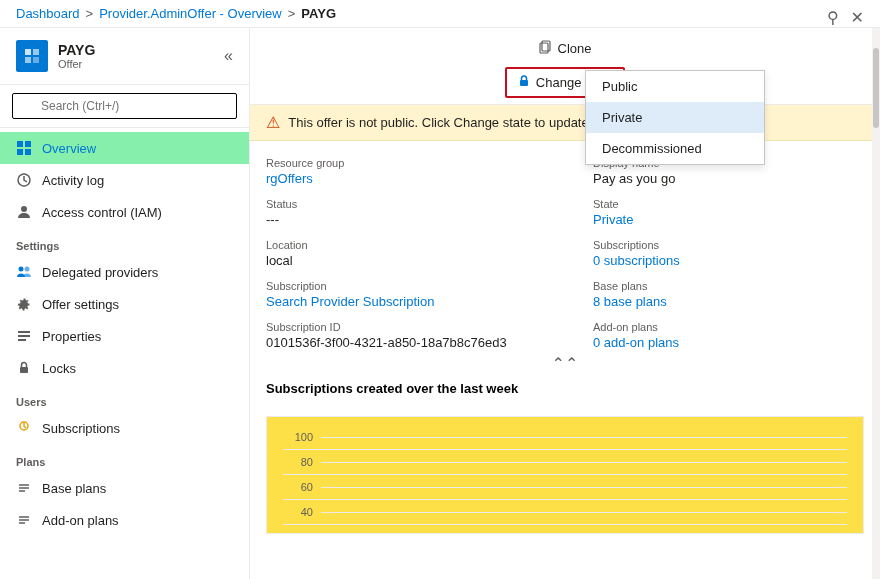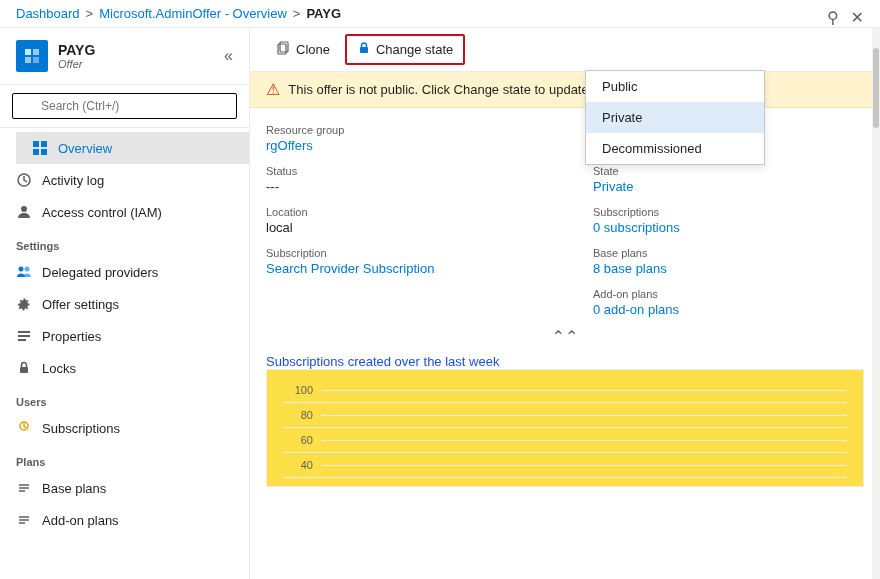--- a/index.html
+++ b/index.html
@@ -62,21 +62,21 @@
       background: #0078d4;
       border-radius: 2px;
       display: flex;
       align-items: center;
       justify-content: center;
       flex-shrink: 0;
     }
     .sidebar-logo svg { width: 20px; height: 20px; }
     .sidebar-header-text { display: flex; flex-direction: column; }
     .sidebar-title { font-size: 14px; font-weight: 600; color: #201f1e; }
-    .sidebar-subtitle { font-size: 11px; color: #605e5c; font-style: italic; }
+    .sidebar-subtitle { font-size: 11px; color: #605e5c; }
 
     .sidebar-search {
       padding: 8px 12px;
       border-bottom: 1px solid #edebe9;
     }
     .sidebar-search-input {
       width: 100%;
       padding: 5px 8px 5px 28px;
       border: 1px solid #000000;
       background: white;
@@ -104,21 +104,21 @@
     }
     .nav-item {
       display: flex;
       align-items: center;
       padding: 8px 16px;
       gap: 10px;
       cursor: pointer;
       color: #201f1e;
       font-size: 13px;
     }
-    .nav-item.active { background: #e5e5e5; color: #0078d4; margin-left: 16px; }
+    .nav-item.active { background: #86efac; color: #0078d4; }
     .nav-icon {
       width: 16px;
       height: 16px;
       display: flex;
       align-items: center;
       justify-content: center;
       flex-shrink: 0;
     }
     .section-label {
       padding: 12px 16px 4px 16px;
@@ -139,20 +139,21 @@
 
     
     .toolbar {
       display: flex;
       align-items: center;
       padding: 6px 16px;
       gap: 4px;
       border-bottom: 1px solid #edebe9;
       background: white;
       flex-shrink: 0;
+      flex-direction: column;
     }
     .toolbar-btn {
       display: flex;
       align-items: center;
       gap: 5px;
       padding: 5px 10px;
       border: 1px solid transparent;
       background: transparent;
       cursor: pointer;
       color: #201f1e;
@@ -192,36 +193,36 @@
       overflow-y: auto;
       padding: 16px;
       position: relative;
     }
 
     
     .info-grid {
       display: grid;
       grid-template-columns: 1fr 1fr;
       gap: 16px 56px;
-      margin-bottom: 10px;
+      margin-bottom: 4px;
     }
     .info-item { display: flex; flex-direction: column; gap: 2px; }
     .info-label { font-size: 11px; color: #605e5c; }
     .info-value { font-size: 13px; color: #201f1e; }
     .info-value.link { color: #0078d4; cursor: pointer; text-decoration: none; }
 
     
     .chart-section {
       margin-top: 8px;
     }
     .chart-title {
       font-size: 13px;
-      font-weight: 400;
-      color: #1d4ed8;
-      margin-bottom: 0;
+      font-weight: 700;
+      color: #000000;
+      margin-bottom: 20px;
     }
     .chart-container {
       border: 1px solid #edebe9;
       padding: 8px 16px;
       background: #fde047;
     }
     .chart-line {
       display: flex;
       align-items: center;
       padding: 6px 0;
@@ -290,21 +291,21 @@
       color: #605e5c;
       cursor: pointer;
     }
   </style>
 </head>
 <body>
 
 <div class="breadcrumb-bar">
   <a class="breadcrumb-link">Dashboard</a>
   <span class="breadcrumb-sep">&gt;</span>
-  <a class="breadcrumb-link">Microsoft.AdminOffer - Overview</a>
+  <a class="breadcrumb-link">Provider.AdminOffer - Overview</a>
   <span class="breadcrumb-sep">&gt;</span>
   <span class="breadcrumb-current">PAYG</span>
 
   <div class="window-controls">
     <span class="window-ctrl">⚲</span>
     <span class="window-ctrl">✕</span>
   </div>
 </div>
 
 <div class="main-layout">
@@ -490,20 +491,24 @@
             <span class="info-value">---</span>
           </div>
           <div class="info-item" style="margin-top:12px;">
             <span class="info-label">Location</span>
             <span class="info-value">local</span>
           </div>
           <div class="info-item" style="margin-top:12px;">
             <span class="info-label">Subscription</span>
             <a class="info-value link">Search Provider Subscription</a>
           </div>
+          <div class="info-item" style="margin-top:12px;">
+            <span class="info-label">Subscription ID</span>
+            <span class="info-value">0101536f-3f00-4321-a850-18a7b8c76ed3</span>
+          </div>
         </div>
 
         <div>
           <div class="info-item">
             <span class="info-label">Display name</span>
             <span class="info-value">Pay as you go</span>
           </div>
           <div class="info-item" style="margin-top:12px;">
             <span class="info-label">State</span>
             <a class="info-value link">Private</a>

